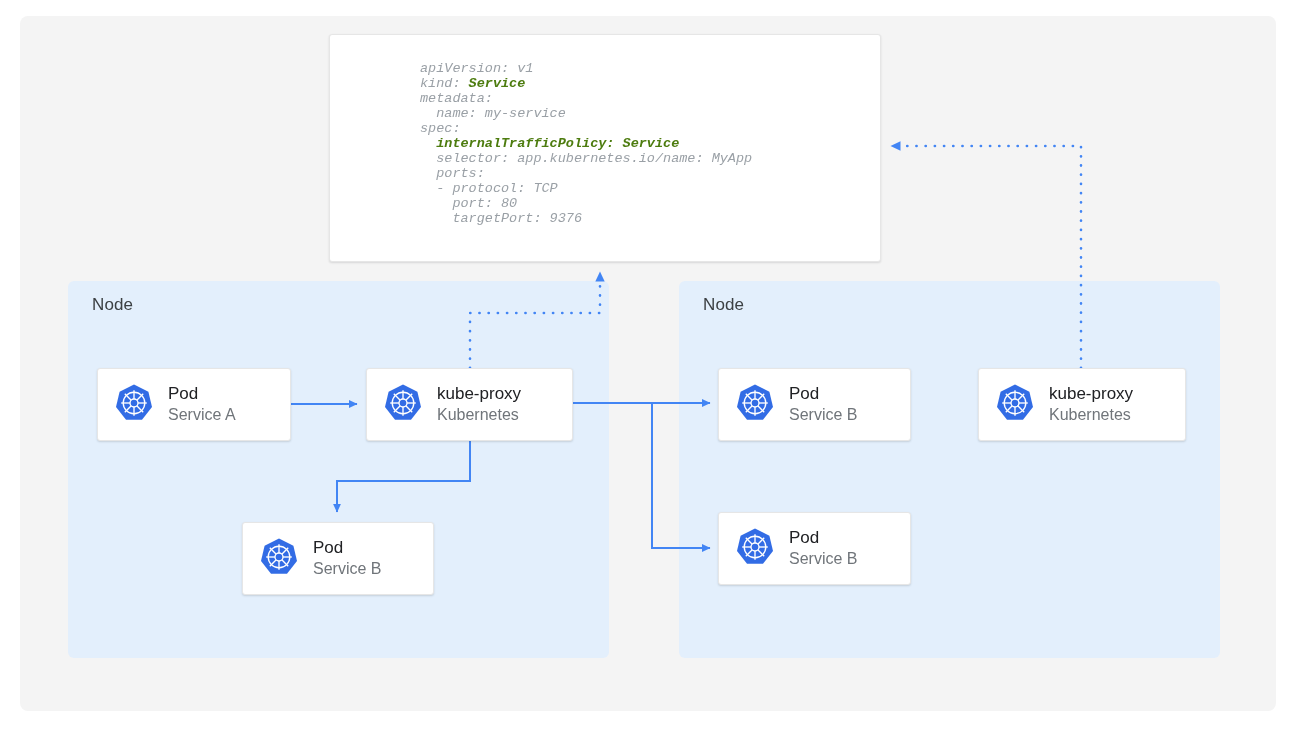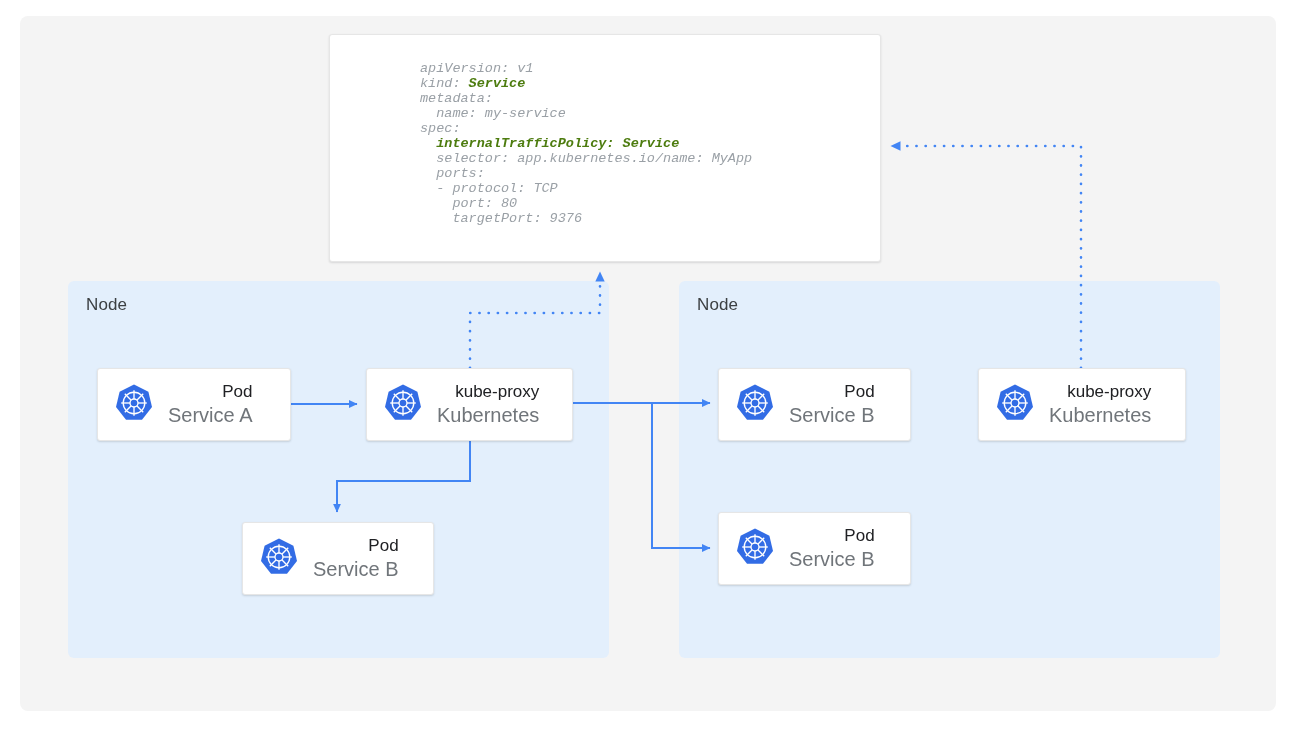--- a/index.html
+++ b/index.html
@@ -40,21 +40,21 @@
   
   .node {
     position: absolute;
     background: #e3effc;
     border-radius: 6px;
   }
   #node-left  { left: 68px;  top: 281px; width: 541px; height: 377px; }
   #node-right { left: 679px; top: 281px; width: 541px; height: 377px; }
   .node-label {
     position: absolute;
-    left: 18px;
+    left: 24px;
     top: 14px;
     font-size: 17px;
     color: #3c4043;
     letter-spacing: 0.1px;
   }
   
   .card {
     position: absolute;
     background: #ffffff;
     border: 1px solid #e6e6e6;
@@ -67,29 +67,28 @@
   .card .k8s-logo {
     flex: 0 0 auto;
     margin-left: 16px;
     margin-right: 14px;
   }
   .card-text {
     display: flex;
     flex-direction: column;
     justify-content: center;
     line-height: 1.22;
-    align-items: flex-end;
   }
   .card-title {
     font-size: 17px;
     color: #202124;
     white-space: nowrap;
   }
   .card-sub {
-    font-size: 20px;
+    font-size: 16px;
     color: #70757a;
     white-space: nowrap;
   }
   
   #yaml-card {
     position: absolute;
     left: 329px;
     top: 34px;
     width: 552px;
     height: 228px;

